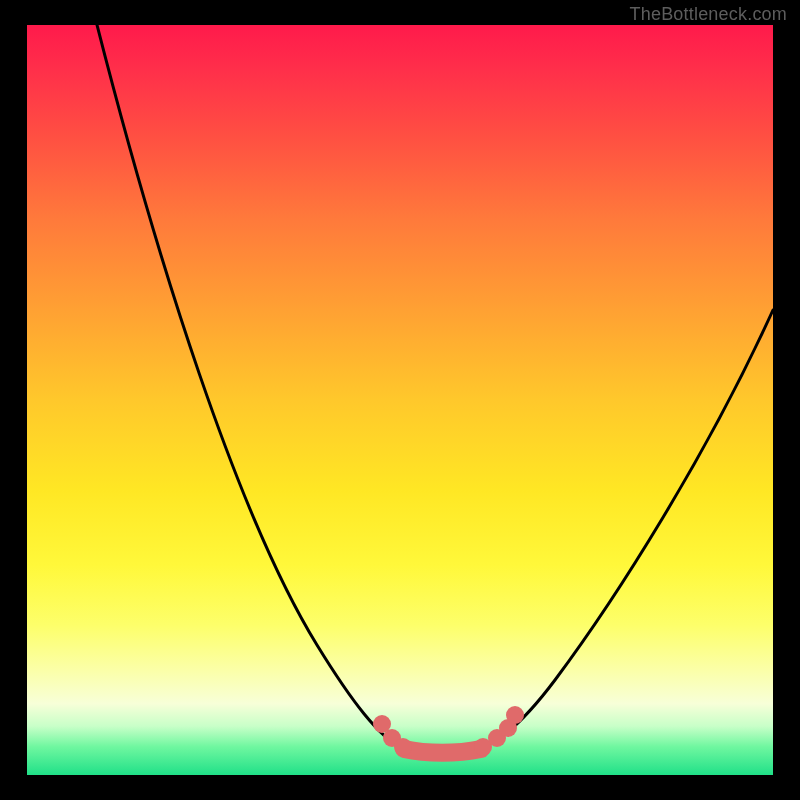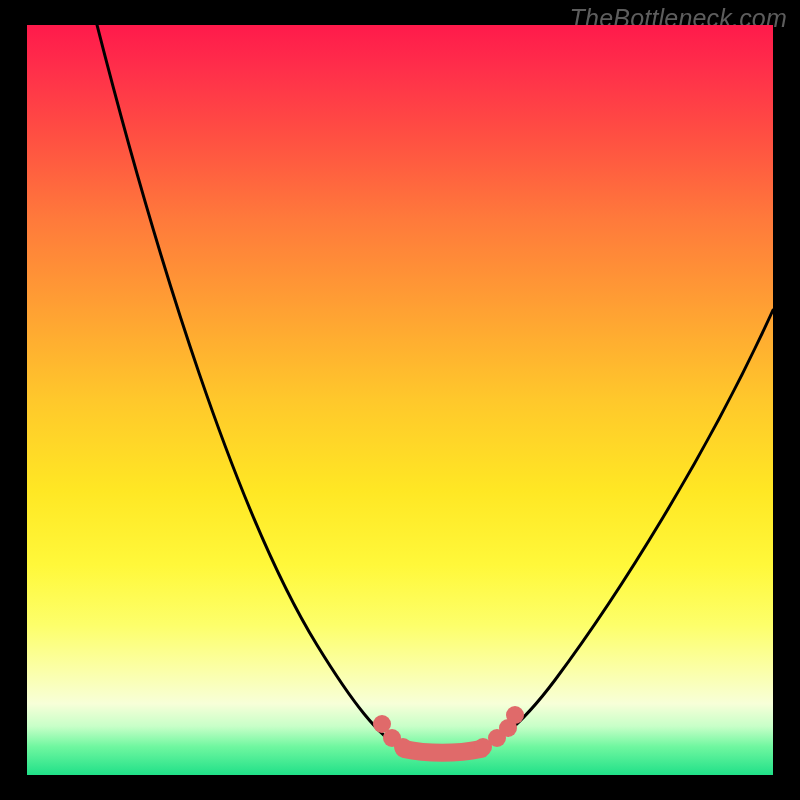--- a/index.html
+++ b/index.html
@@ -48,24 +48,23 @@
     left: 0;
     top: 0;
     width: 100%;
     height: 100%;
   }
   .watermark {
     position: absolute;
     top: 4px;
     right: 13px;
     color: #5d5d5d;
-    font-size: 25px;
+    font-size: 18px;
     letter-spacing: 0.2px;
     user-select: none;
-    font-style: italic;
   }
 </style>
 </head>
 <body>
 
 <div class="watermark">TheBottleneck.com</div>
 
 <div class="frame">
   <div class="gradient"></div>
   <svg class="curve" viewBox="0 0 746 750" preserveAspectRatio="none">

